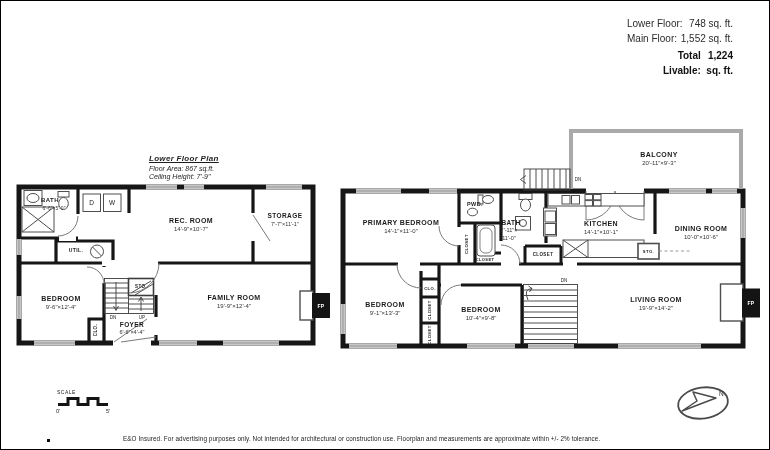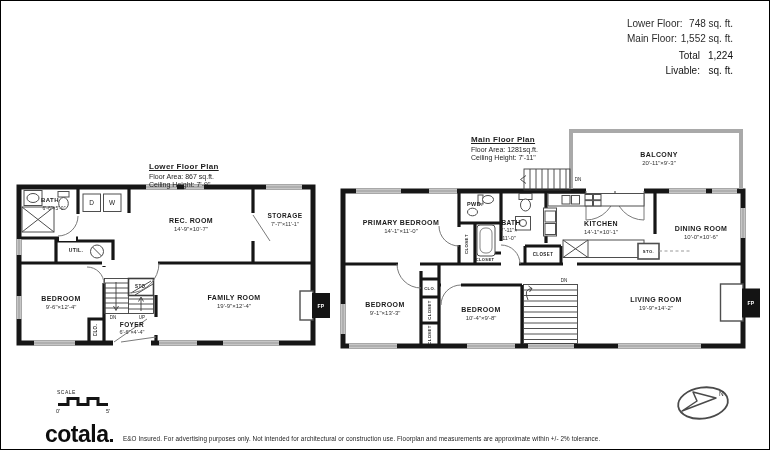--- a/index.html
+++ b/index.html
@@ -12,21 +12,21 @@
         line-height:1;color:#222;}
   .rname{font-weight:bold;letter-spacing:.4px;color:#1b1b1b;}
   .dim{color:#333;}
   .white{color:#fff;}
   .header{position:absolute;top:12px;right:36px;width:246px;text-align:right;color:#111;}
   .header .title{font-size:15.5px;font-weight:bold;letter-spacing:.2px;}
   .stats{display:flex;justify-content:flex-end;gap:14px;margin-top:4px;}
   .scol{display:flex;flex-direction:column;}
   .scol.c1{width:106px;} .scol.c2{width:92px;}
   .srow{display:flex;justify-content:space-between;font-size:10px;line-height:1.45;color:#2c2c2c;align-items:flex-end;}
-  .srow.total{font-weight:normal;margin-top:3px;color:#111;margin-left:36px;}
+  .srow.total{font-weight:bold;margin-top:3px;color:#111;margin-left:36px;}
   .plan-title{position:absolute;text-align:left;color:#1d1d1d;}
   .plan-title .pt1{font-size:8px;font-weight:bold;text-decoration:underline;letter-spacing:.3px;}
   .plan-title .pt2{font-size:7px;margin-top:2px;}
   .plan-title .pt3{font-size:7px;margin-top:1px;}
   .logo{position:absolute;left:44px;top:420px;font-size:23px;font-weight:bold;
         letter-spacing:-.5px;color:#0d0d0d;}
   .logo .mark{display:inline-block;width:3px;height:3px;background:#0d0d0d;margin-left:2px;
         vertical-align:baseline;}
   .disclaimer{position:absolute;left:122px;top:434px;font-size:6.3px;color:#222;letter-spacing:.1px;}
 </style>
@@ -156,29 +156,24 @@
           <span>1,552 sq. ft.</span>
         </div>
         <div class="srow total">
           <span>Total Livable:</span>
           <span>1,224 sq. ft.</span>
         </div>
       </div>
     </div>
   </div>
 
-  <div class="plan-title" style="left:148px;top:161px;">
+  <div class="plan-title" style="left:148px;top:153px;font-style:italic;">
     <div class="pt1">Lower Floor Plan</div>
     <div class="pt2">Floor Area: 867 sq.ft.</div>
     <div class="pt3">Ceiling Height: 7'-9"</div>
-  </div>
-  <div class="plan-title" style="left:470px;top:134px;">
-    <div class="pt1">Main Floor Plan</div>
-    <div class="pt2">Floor Area: 1281sq.ft.</div>
-    <div class="pt3">Ceiling Height: 7'-11"</div>
   </div>
 
   <div class="lbl rname" style="left:49px;top:199px;font-size:6px;">BATH</div>
   <div class="lbl dim" style="left:53px;top:207px;font-size:5px;">6'-6"×5'-0"</div>
   <div class="lbl" style="left:90.5px;top:202px;font-size:6.5px;">D</div>
   <div class="lbl" style="left:111px;top:202px;font-size:6.5px;">W</div>
   <div class="lbl rname" style="left:190px;top:219px;font-size:7px;">REC. ROOM</div>
   <div class="lbl dim" style="left:190px;top:228px;font-size:6px;">14'-9"×10'-7"</div>
   <div class="lbl rname" style="left:284px;top:215px;font-size:6.5px;">STORAGE</div>
   <div class="lbl dim" style="left:284px;top:223.5px;font-size:5.5px;">7'-7"×11'-1"</div>
@@ -217,16 +212,16 @@
   <div class="lbl rname" style="left:429px;top:287.5px;font-size:4.2px;">CLO.</div>
   <div class="vlbl rname" style="left:429px;top:309px;font-size:4.2px;">CLOSET</div>
   <div class="vlbl rname" style="left:429px;top:333.5px;font-size:4.2px;">CLOSET</div>
   <div class="lbl rname" style="left:480px;top:308px;font-size:7px;">BEDROOM</div>
   <div class="lbl dim" style="left:480px;top:316.5px;font-size:6px;">10'-4"×9'-8"</div>
   <div class="lbl" style="left:563px;top:279.5px;font-size:4.5px;">DN</div>
   <div class="lbl rname" style="left:655px;top:298px;font-size:7px;">LIVING ROOM</div>
   <div class="lbl dim" style="left:655px;top:307px;font-size:6px;">19'-9"×14'-2"</div>
   <div class="lbl rname white" style="left:750px;top:301.5px;font-size:5px;">FP</div>
 
-  <div class="logo"><span>cotala</span><span class="mark"></span></div>
+  <div class="logo"><span class="mark"></span></div>
   <div class="disclaimer">E&amp;O Insured. For advertising purposes only. Not intended for architectural or construction use. Floorplan and measurements are approximate within +/- 2% tolerance.</div>
 
 </div>
 
 </body></html>

